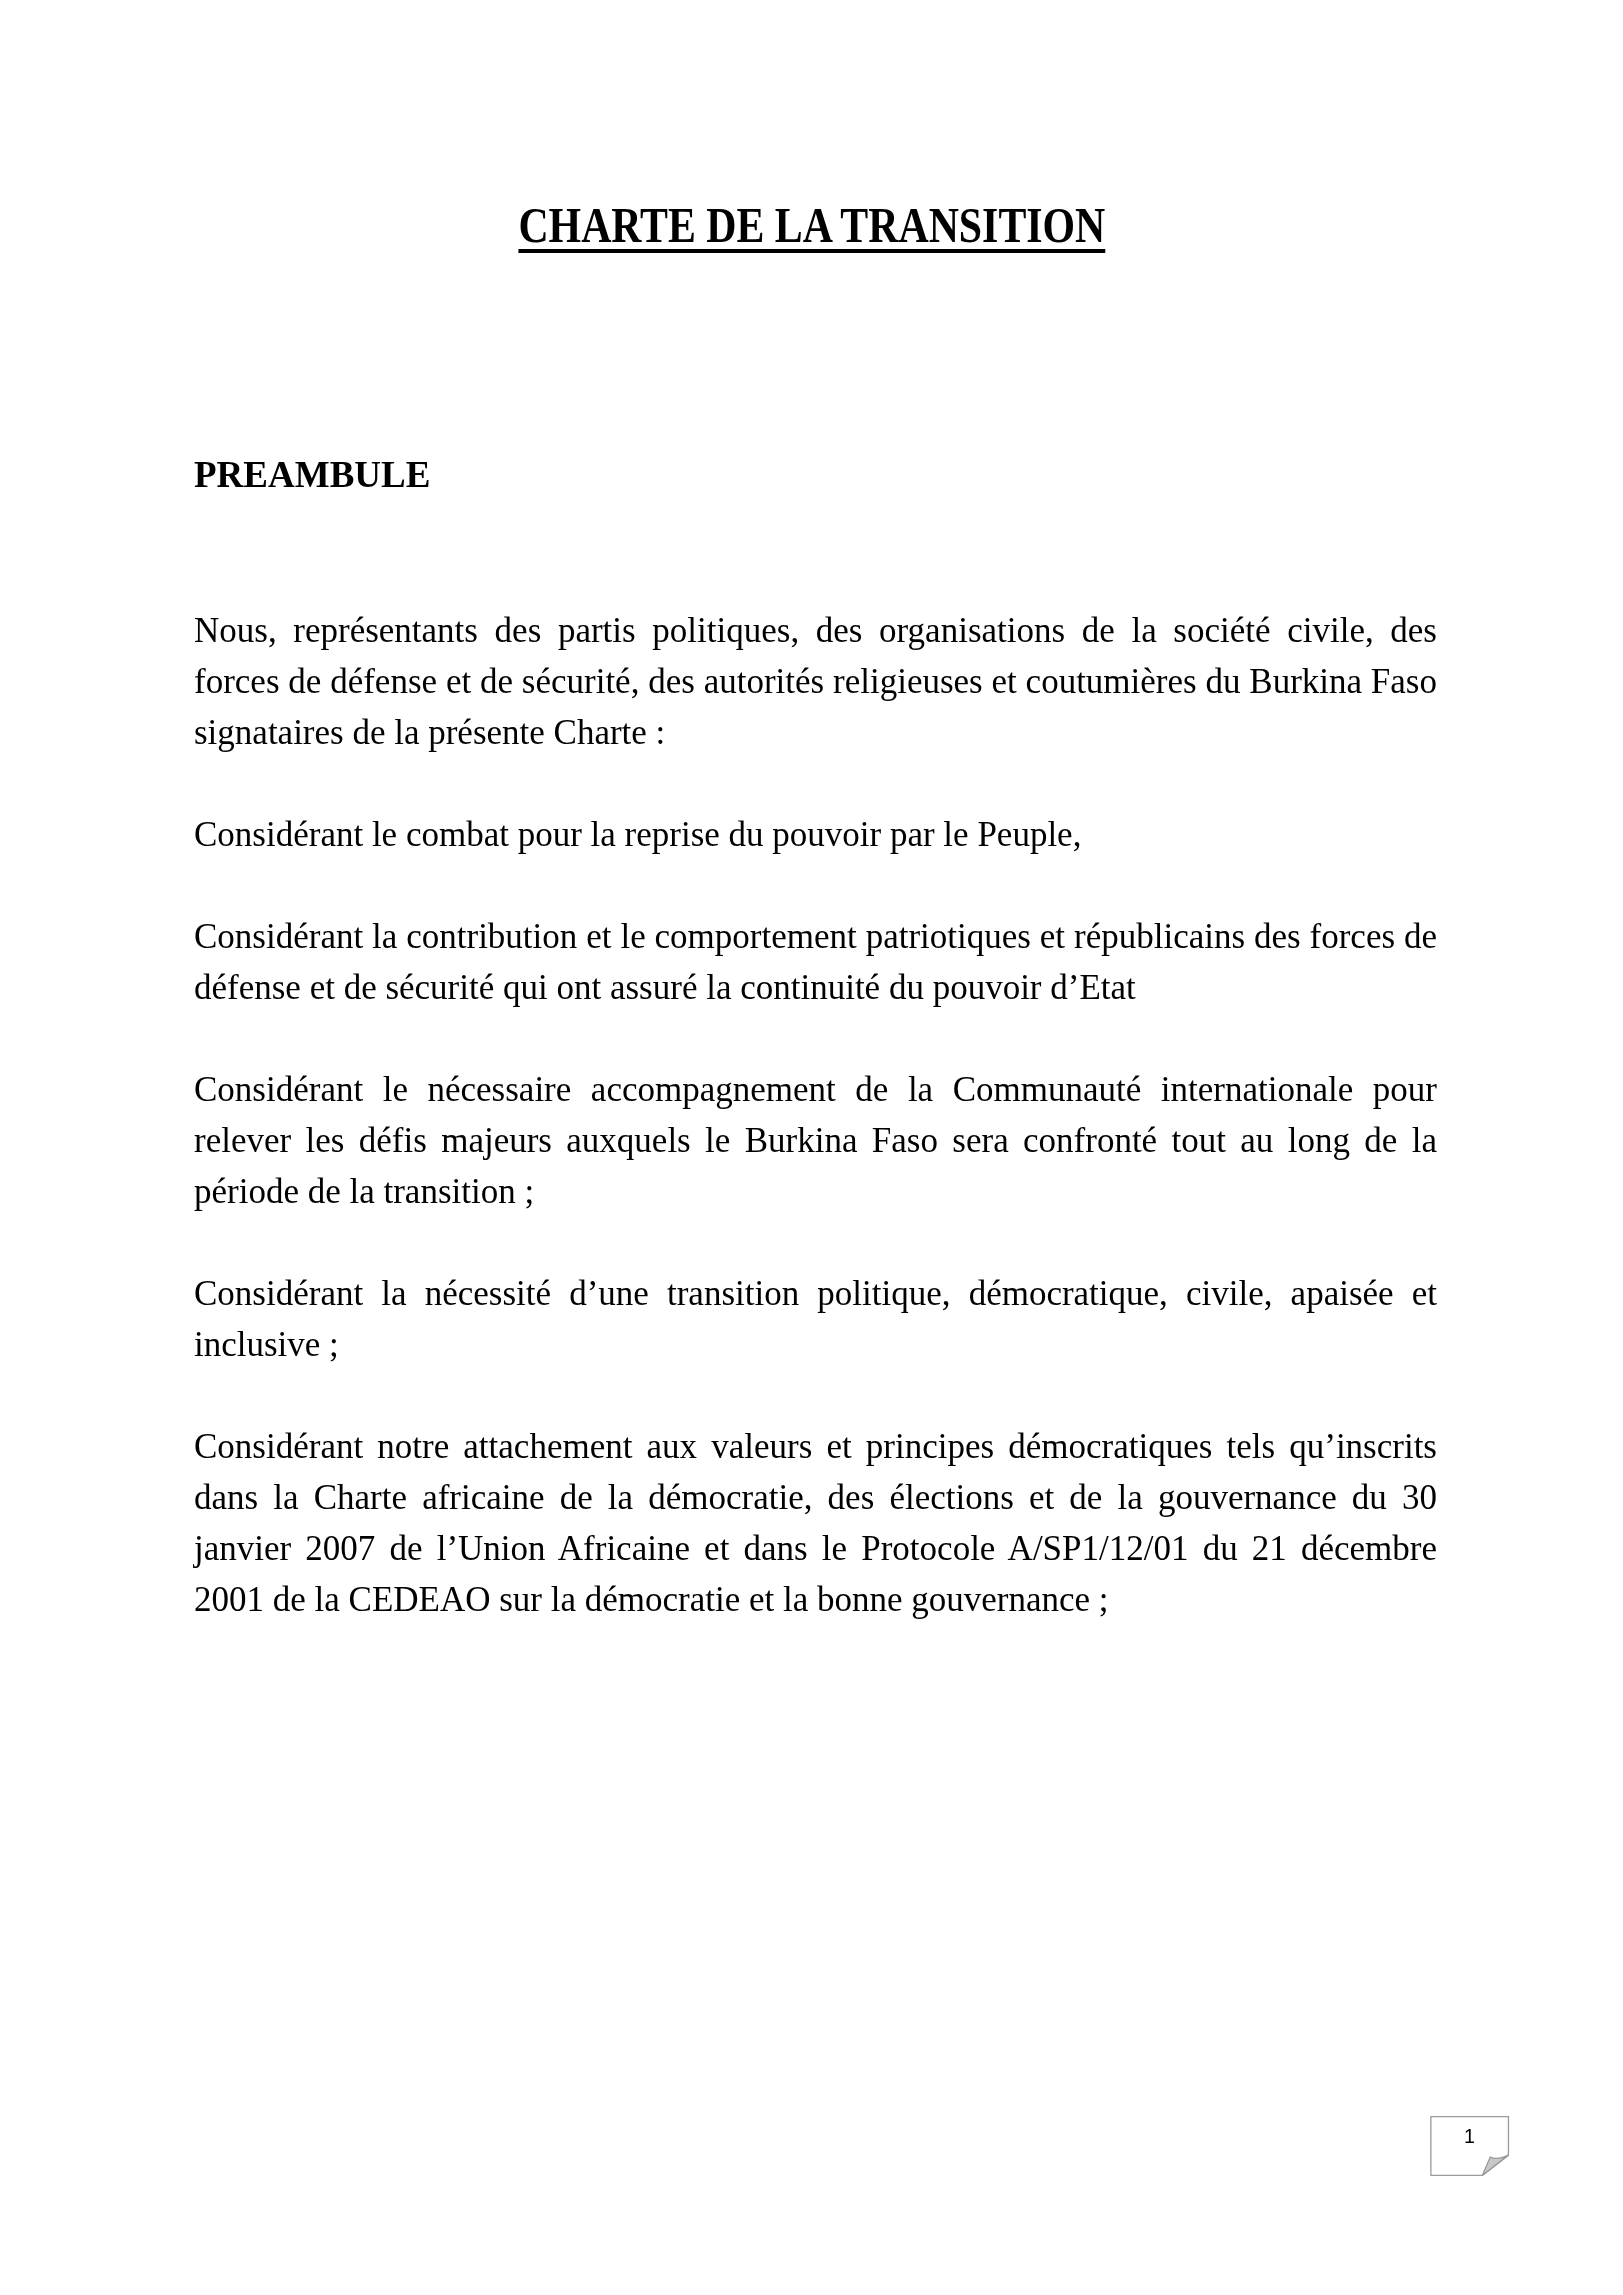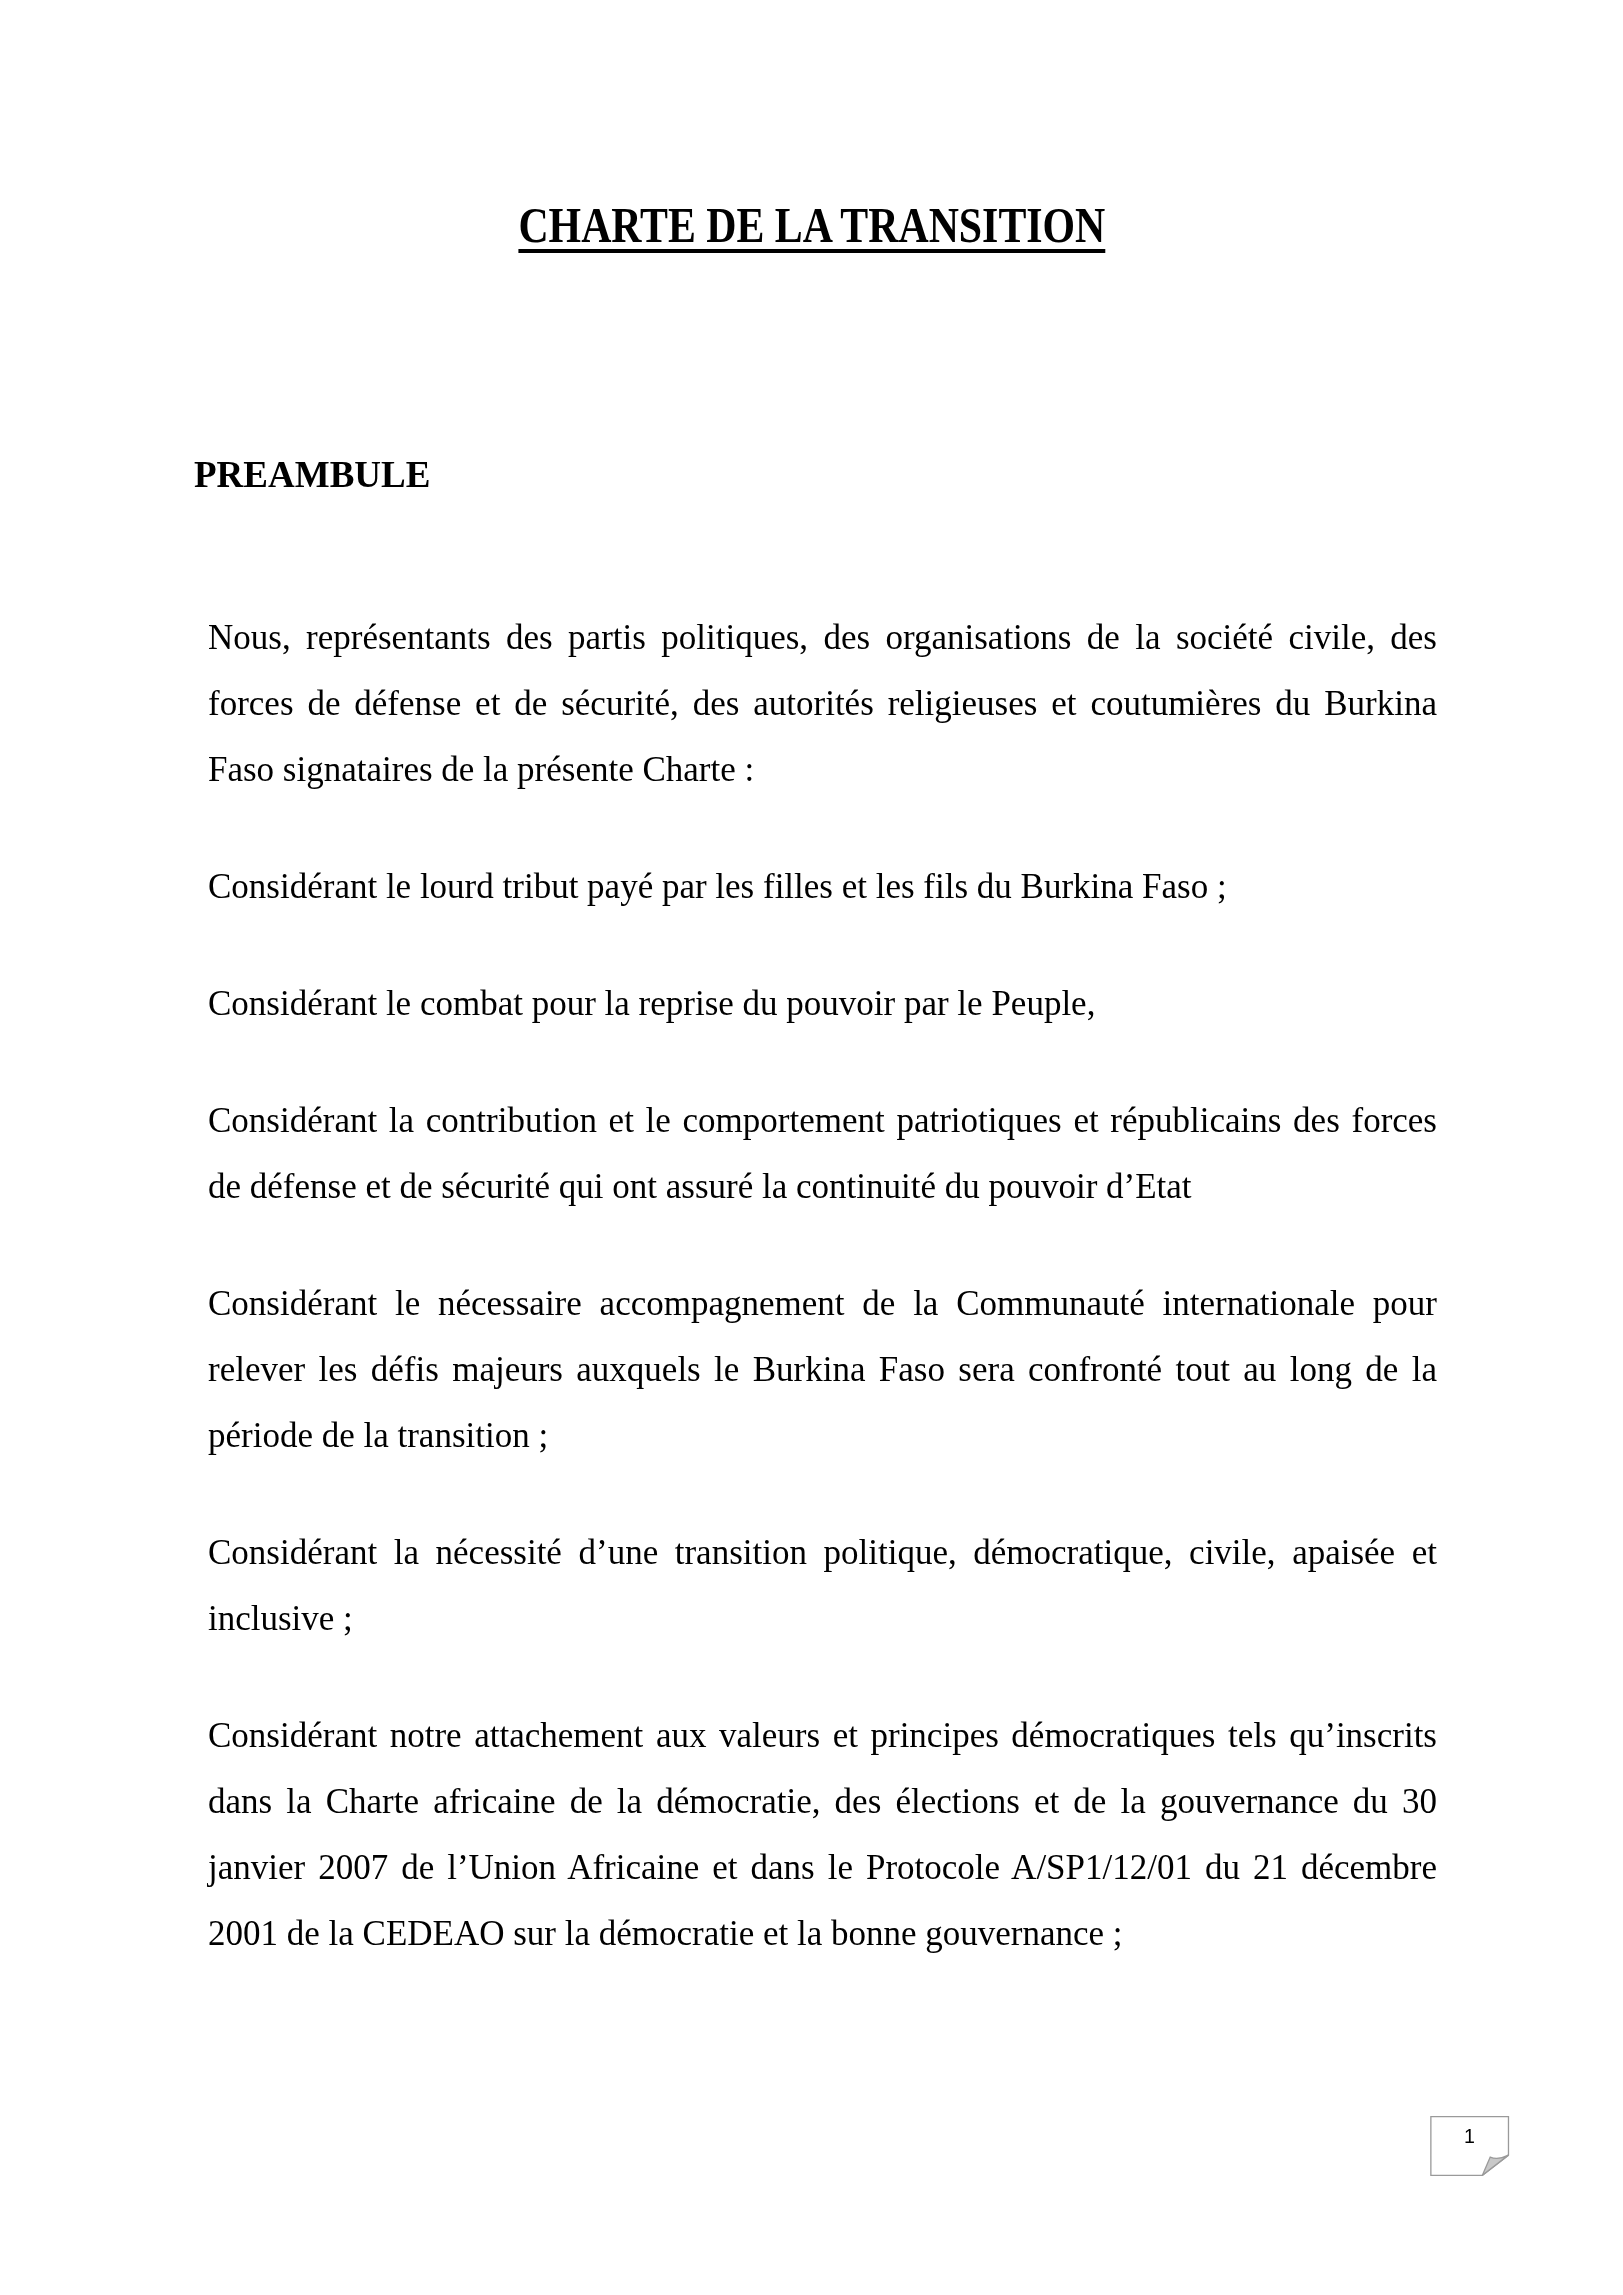--- a/index.html
+++ b/index.html
@@ -27,22 +27,22 @@
     font-family: "Liberation Serif", serif;
   }
   .heading span {
     text-decoration-thickness: 2.6px;
     text-underline-offset: 5.2px;
   }
   .body {
     position: absolute; left: 194px; width: 1243px; top: 605px;
   }
   .para {
-    margin: 0 0 51px 14px;
-    font-size: 35px; line-height: 66px;
+    margin: 0 0 51px 0;
+    font-size: 35px; line-height: 51px;
     text-align: justify;
     font-family: "Liberation Serif", serif;
   }
   .page-num {
     position: absolute; left: 1430px; top: 2116px;
     width: 79px; height: 59px;
   }
   .page-num svg { position: absolute; left: 0; top: 0; }
   .page-num .num {
     position: absolute; left: 0; top: 9.2px; width: 79px; text-align: center;
@@ -56,21 +56,20 @@
   <div class="title">
     <span>CHARTE DE LA TRANSITION</span>
   </div>
 
   <div class="heading">
     <span>PREAMBULE</span>
   </div>
 
   <div class="body">
     <p class="para">Nous, représentants des partis politiques, des organisations de la société civile, des forces de défense et de sécurité, des autorités religieuses et coutumières du Burkina Faso signataires de la présente  Charte :</p>
-    <p class="para">Considérant le lourd tribut  payé par les filles et les fils du Burkina Faso ;</p>
     <p class="para">Considérant le combat pour la reprise du pouvoir par le Peuple,</p>
     <p class="para">Considérant la contribution et le comportement patriotiques et républicains des forces de défense et de sécurité qui ont assuré la continuité du pouvoir d’Etat</p>
     <p class="para">Considérant le nécessaire accompagnement de la Communauté internationale pour relever les défis majeurs auxquels le Burkina Faso sera confronté tout au long de la période de  la transition ;</p>
     <p class="para">Considérant la nécessité d’une transition politique, démocratique, civile, apaisée et inclusive ;</p>
     <p class="para">Considérant notre attachement aux valeurs et principes démocratiques tels qu’inscrits dans la Charte africaine de la démocratie, des élections et de la gouvernance du 30 janvier 2007 de l’Union Africaine et dans le Protocole A/SP1/12/01 du 21 décembre 2001 de la CEDEAO sur la démocratie et la bonne gouvernance ;</p>
   </div>
 
   <div class="page-num">
     <svg width="80" height="60" viewBox="0 0 122 92">
       <path d="M1 1 H120 V60 L80 91 H1 Z" fill="#ffffff" stroke="#9a9a9a" stroke-width="2"></path>

